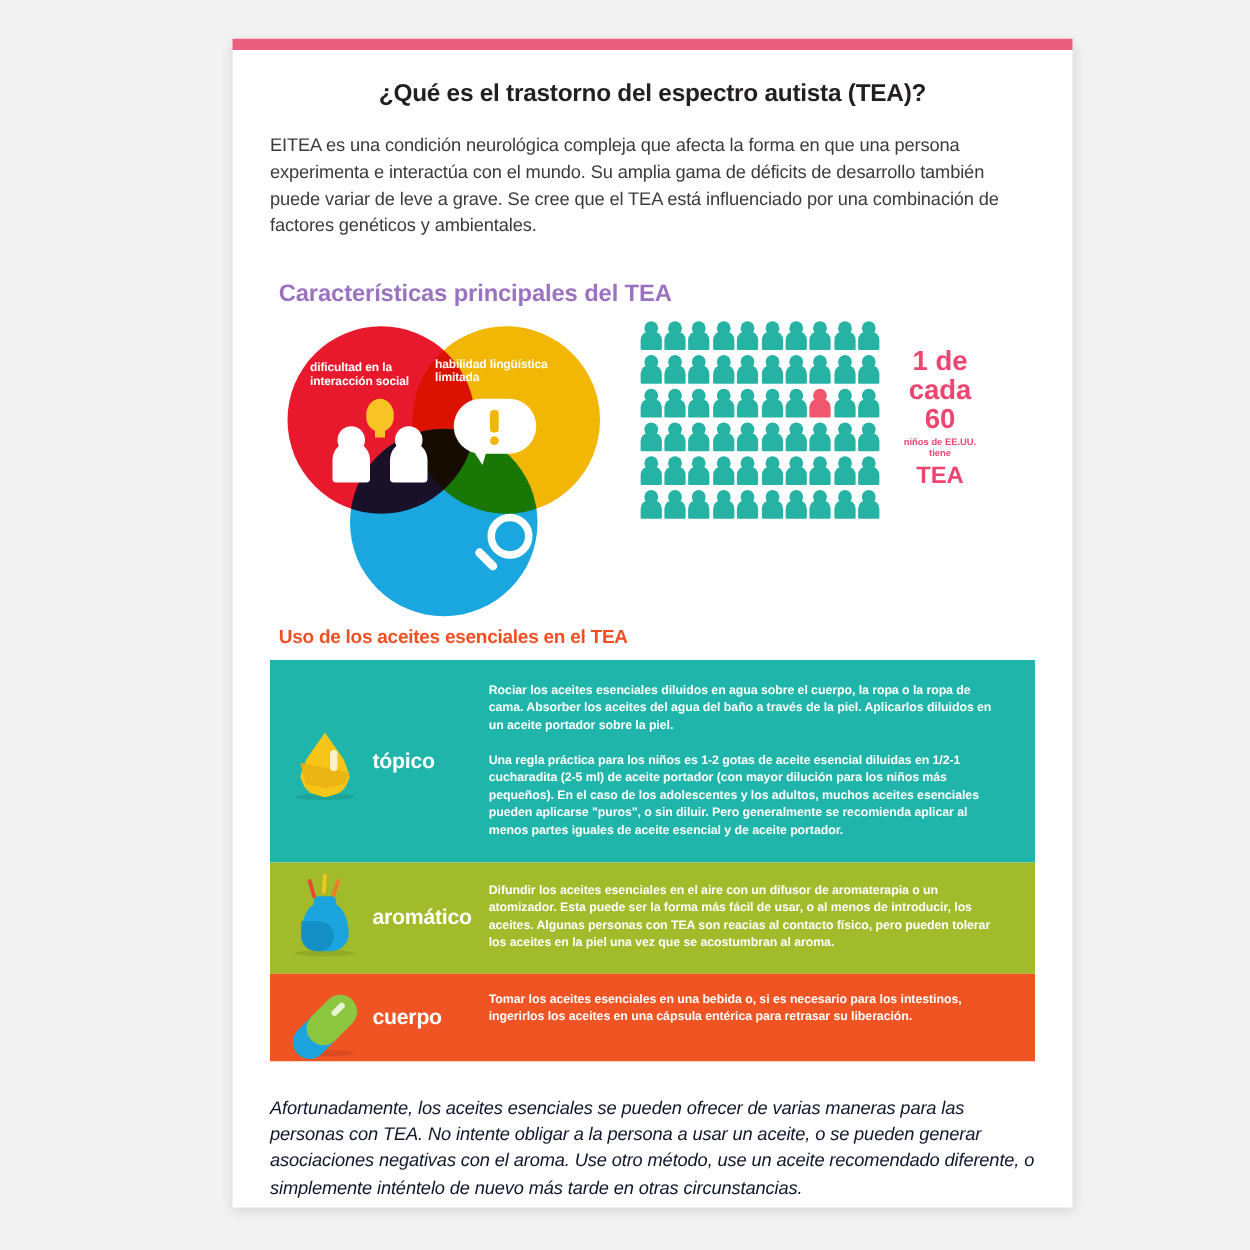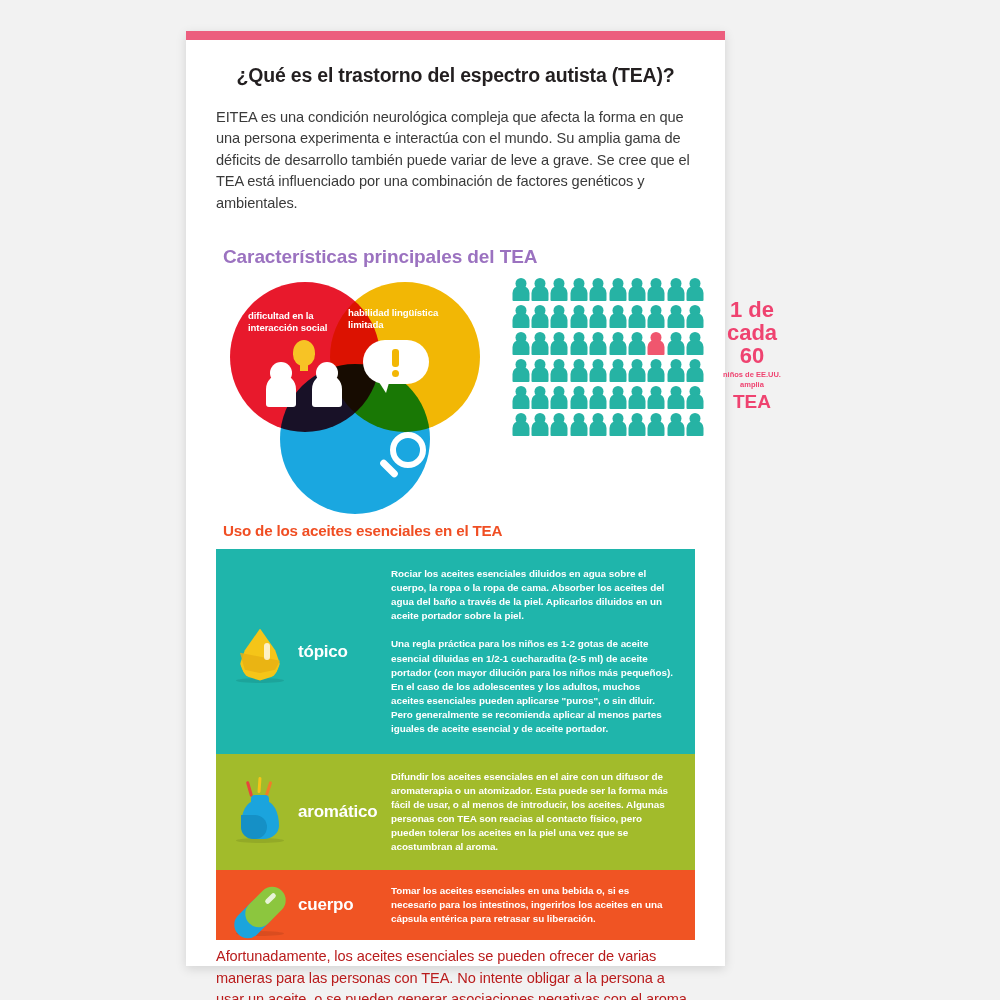--- a/index.html
+++ b/index.html
@@ -16,21 +16,21 @@
     position: relative;
     width: 1000px;
     height: 1000px;
     background: #f2f2f2;
   }
 
   .card {
     position: absolute;
     left: 186px;
     top: 31px;
-    width: 539px;
+    width: 672px;
     height: 935px;
     background: #ffffff;
     box-shadow: 0 3px 10px rgba(0,0,0,0.13);
   }
 
   .top-bar {
     height: 9px;
     width: 100%;
     background: #ec5e7e;
   }
@@ -344,25 +344,26 @@
   }
   .cap-gloss {
     position: absolute; left: 30px; top: 6px;
     width: 5px; height: 13px; border-radius: 3px;
     background: rgba(255,255,255,0.8);
     transform: rotate(45deg);
   }
 
   
   .outro {
-    margin-top: 6px;
+    margin-top: 28px;
     font-size: 14.6px;
     line-height: 1.47;
-    color: #b91c1c;
+    color: #0f172a;
     letter-spacing: -0.1px;
+    font-style: italic;
   }
 </style>
 </head>
 <body>
 
 <div class="page">
   <div class="card">
 
     <div class="top-bar"></div>
 
@@ -647,21 +648,21 @@
               <div class="pg-cell">
                 <div class="pg-head"></div>
                 <div class="pg-body"></div>
               </div>
             </div>
           <div class="stat-text">
             <div class="stat-1de">1 de</div>
             <div class="stat-cada">cada</div>
             <div class="stat-60">60</div>
             <div class="stat-sub">niños de EE.UU.</div>
-            <div class="stat-sub2">amplia</div>
+            <div class="stat-sub2">tiene</div>
             <div class="stat-tea">TEA</div>
           </div>
         </div>
       </div>
 
       <div class="oils-heading">Uso de los aceites esenciales en el TEA</div>
 
       <div class="panels">
 
         <div class="panel panel-topico">

